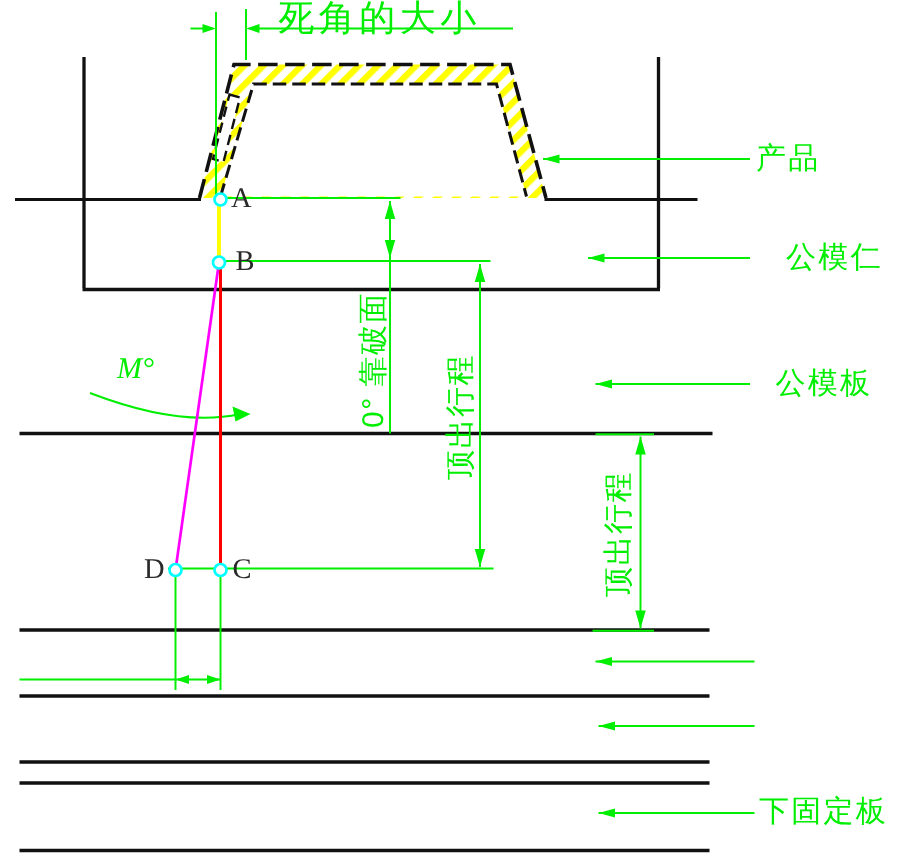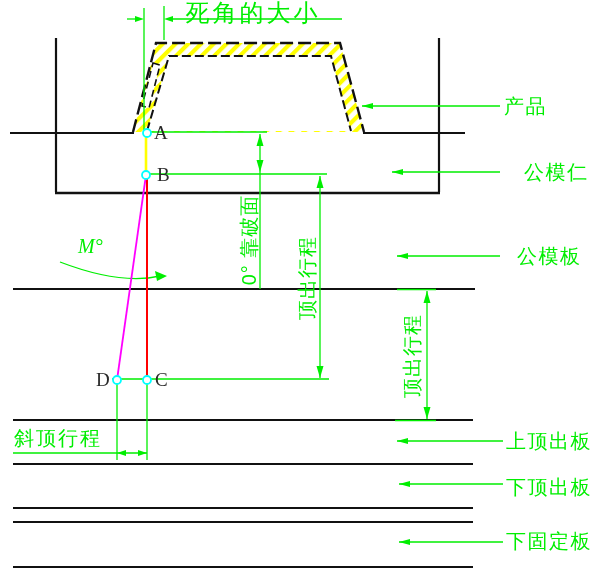--- a/index.html
+++ b/index.html
@@ -128,22 +128,19 @@
   <div class="lbl pt" style="left:157px;top:165px;">B</div>
   <div class="lbl pt" style="left:155px;top:370px;">C</div>
   <div class="lbl pt" style="left:96px;top:370px;">D</div>
 
   <div class="lbl green angle" style="left:78px;top:236px;">M°</div>
 
   <div class="vtext" style="left:249px;top:240px;">0° 靠破面</div>
   <div class="vtext" style="left:307px;top:278px;">顶出行程</div>
   <div class="vtext" style="left:412px;top:356px;">顶出行程</div>
 
-  <div class="lbl green cad-cn" style="left:14px;top:428px;letter-spacing:2px;">斜顶行程</div>
 
   <div class="lbl green cad-cn" style="left:504px;top:96px;">产品</div>
   <div class="lbl green cad-cn" style="left:524px;top:162px;">公模仁</div>
   <div class="lbl green cad-cn" style="left:517px;top:246px;">公模板</div>
-  <div class="lbl green cad-cn" style="left:506px;top:431px;">上顶出板</div>
-  <div class="lbl green cad-cn" style="left:506px;top:477px;">下顶出板</div>
   <div class="lbl green cad-cn" style="left:506px;top:531px;text-align:center;">下固定板</div>
 
 </div>
 
 </body></html>

